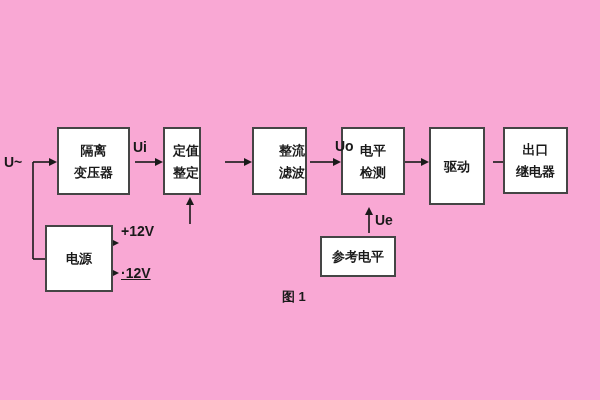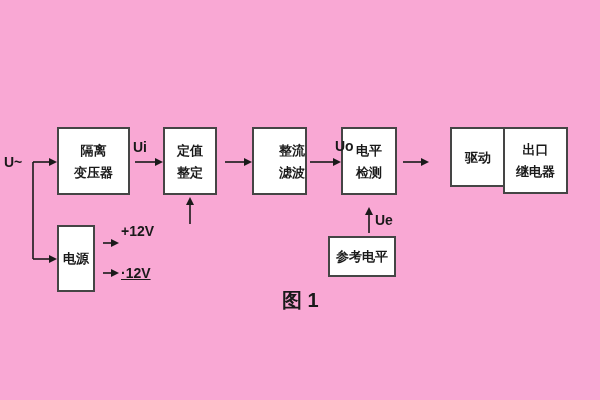--- a/index.html
+++ b/index.html
@@ -44,35 +44,35 @@
     color: #1a1a1a;
     font-size: 14px;
     font-weight: 700;
     line-height: 1;
     white-space: nowrap;
   }
   .sig.center { text-align: left; }
   .caption {
     position: absolute;
     color: #1a1a1a;
-    font-size: 20px;
+    font-size: 13px;
     font-weight: 600;
     line-height: 1;
     white-space: nowrap;
   }
   
   .b-isolation  { left: 57px;  top: 127px; width: 73px; height: 68px; }
-  .b-setting    { left: 163px; top: 127px; width: 54px; height: 68px; }
+  .b-setting    { left: 163px; top: 127px; width: 38px; height: 68px; align-items: flex-end; }
   .b-rectifier  { left: 252px; top: 127px; width: 55px; height: 68px; align-items: flex-end; }
-  .b-level      { left: 341px; top: 127px; width: 56px; height: 68px; font-family: Liberation Serif, serif; }
-  .b-drive      { left: 450px; top: 127px; width: 56px; height: 60px; }
+  .b-level      { left: 341px; top: 127px; width: 64px; height: 68px; font-family: Liberation Serif, serif; }
+  .b-drive      { left: 429px; top: 127px; width: 56px; height: 78px; }
   .b-relay      { left: 503px; top: 127px; width: 65px; height: 67px; }
-  .b-power      { left: 57px;  top: 225px; width: 38px; height: 67px; }
+  .b-power      { left: 45px;  top: 225px; width: 68px; height: 67px; }
   .b-ratio      { left: 163px; top: 224px; width: 57px; height: 67px; }
-  .b-reference  { left: 328px; top: 236px; width: 68px; height: 41px; }
+  .b-reference  { left: 320px; top: 236px; width: 76px; height: 41px; }
 </style>
 </head>
 <body>
 
 <div class="canvas">
 
   <svg class="connectors" viewBox="0 0 600 400" xmlns="http://www.w3.org/2000/svg">
     <g stroke="#1a1a1a" stroke-width="1.6" fill="none">
 
       <path d="M33,162 H54"></path>

